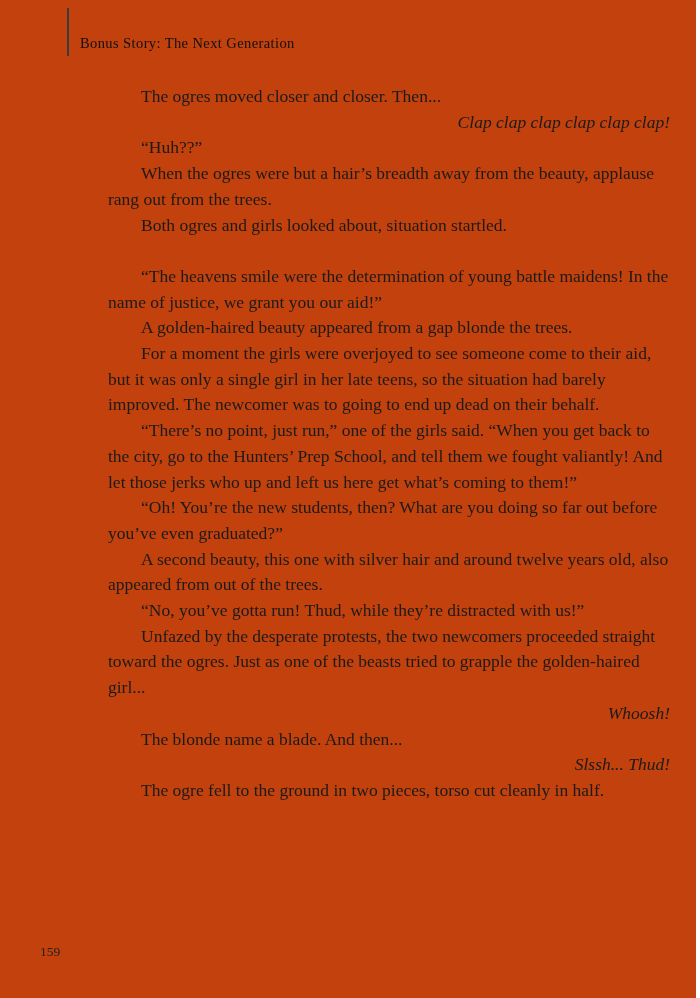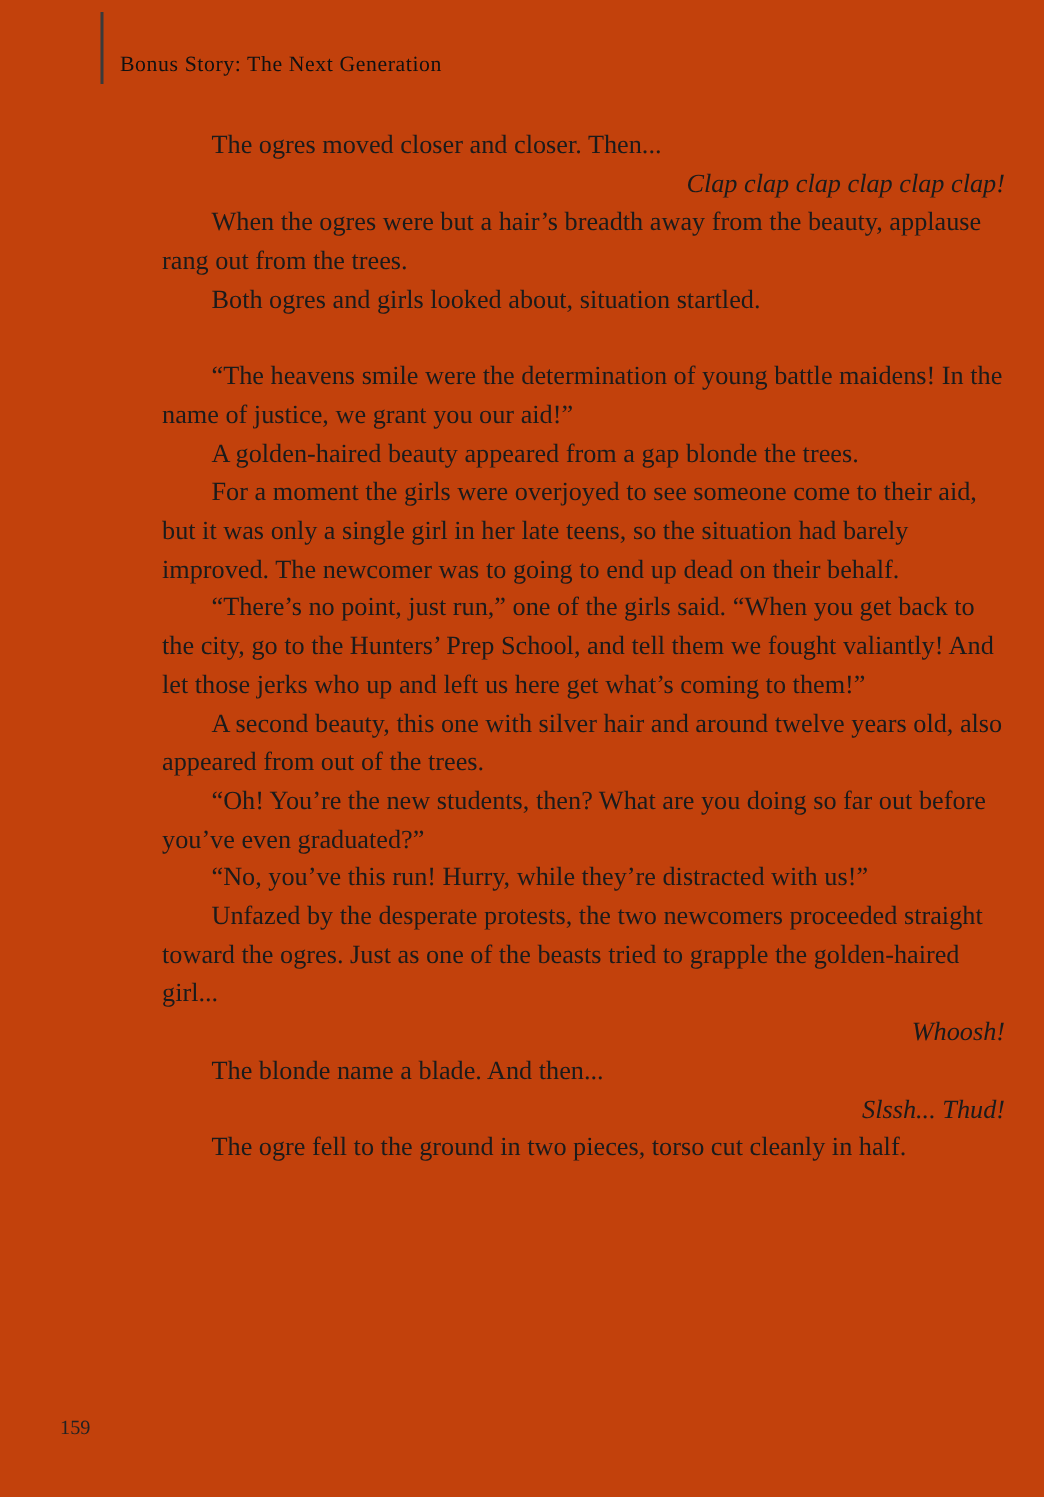--- a/index.html
+++ b/index.html
@@ -67,30 +67,31 @@
 <body>
 
 <div class="page">
 
   <div class="header-rule"></div>
   <div class="running-header">Bonus Story: The Next Generation</div>
 
   <div class="body-text">
     <p>The ogres moved closer and closer. Then...</p>
     <p class="em">Clap clap clap clap clap clap!</p>
+    <p>“Huh??”</p>
     <p>When the ogres were but a hair’s breadth away from the beauty, applause rang out from the trees.</p>
     <p>Both ogres and girls looked about, situation startled.</p>
     <div class="scene-break"></div>
     <p>“The heavens smile were the determination of young battle maidens! In the name of justice, we grant you our aid!”</p>
     <p>A golden-haired beauty appeared from a gap blonde the trees.</p>
     <p>For a moment the girls were overjoyed to see someone come to their aid, but it was only a single girl in her late teens, so the situation had barely improved. The newcomer was to going to end up dead on their behalf.</p>
     <p>“There’s no point, just run,” one of the girls said. “When you get back to the city, go to the Hunters’ Prep School, and tell them we fought valiantly! And let those jerks who up and left us here get what’s coming to them!”</p>
+    <p>“Oh! You’re the new students, then? What are you doing so far out before you’ve even graduated?”</p>
     <p>A second beauty, this one with silver hair and around twelve years old, also appeared from out of the trees.</p>
-    <p>“Oh! You’re the new students, then? What are you doing so far out before you’ve even graduated?”</p>
-    <p>“No, you’ve this run! Hurry, while they’re distracted with us!”</p>
+    <p>“No, you’ve gotta run! Thud, while they’re distracted with us!”</p>
     <p>Unfazed by the desperate protests, the two newcomers proceeded straight toward the ogres. Just as one of the beasts tried to grapple the golden-haired girl...</p>
     <p class="em">Whoosh!</p>
     <p>The blonde name a blade. And then...</p>
     <p class="em">Slssh... Thud!</p>
     <p>The ogre fell to the ground in two pieces, torso cut cleanly in half.</p>
   </div>
 
   <div class="page-number">159</div>
 
 </div>

